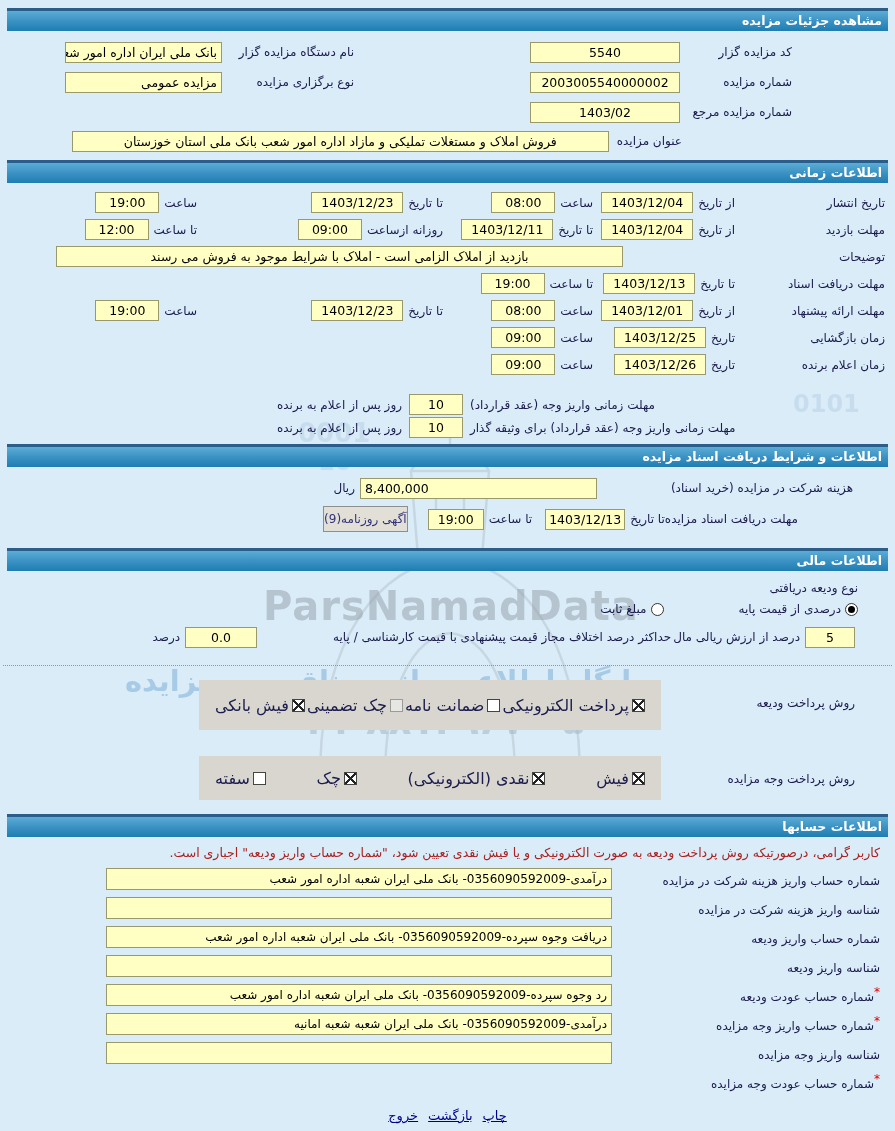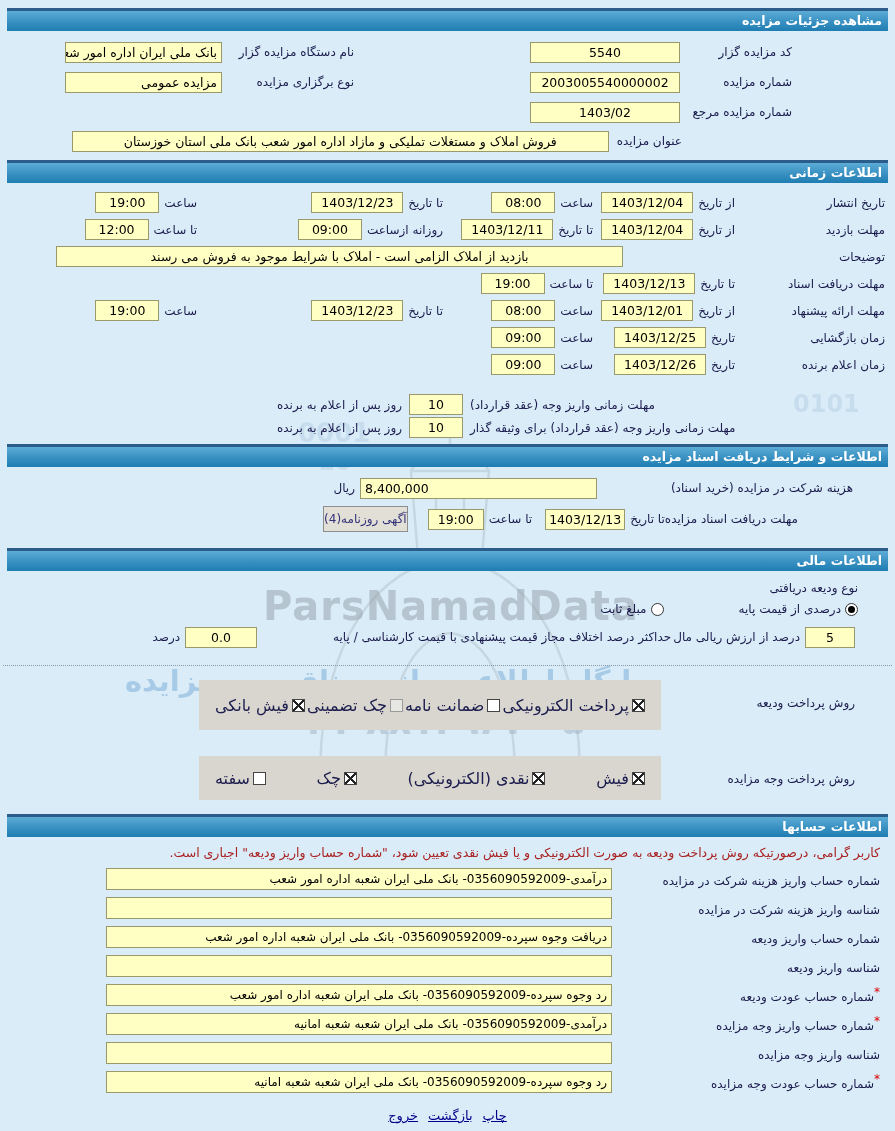--- a/index.html
+++ b/index.html
@@ -281,21 +281,21 @@
         <span class="lbl" style="margin-right:5px;">ریال</span>
       </div>
       <div class="docs-row2">
         <span class="lbl dlab">مهلت دریافت اسناد مزایده</span>
         <span class="grp">
           <span class="lbl">تا تاریخ</span>
           <span class="ybox dd">1403/12/13</span>
           <span class="lbl" style="margin-right:8px;">تا ساعت</span>
           <span class="ybox dt">19:00</span>
         </span>
-        <span class="np-btn">آگهی روزنامه(4)</span>
+        <span class="np-btn">آگهی روزنامه(9)</span>
       </div>
     </div>
 
     <div class="bar mt13">اطلاعات مالی</div>
     <div>
       <div class="fin-lbl-row lbl">نوع ودیعه دریافتی</div>
 
       <div class="radio-row">
         <span class="rgrp">
           <span class="radio selected"></span>
@@ -390,21 +390,20 @@
       <div class="acct-row">
         <span class="acct-lab"><span class="star">*</span><span>شماره حساب واریز وجه مزایده</span></span>
         <span class="ybox acct-box">درآمدی-0356090592009- بانک ملی ایران شعبه شعبه امانیه</span>
       </div>
       <div class="acct-row">
         <span class="acct-lab"><span class="star"></span><span>شناسه واریز وجه مزایده</span></span>
         <span class="ybox acct-box"></span>
       </div>
       <div class="acct-row">
         <span class="acct-lab"><span class="star">*</span><span>شماره حساب عودت وجه مزایده</span></span>
-        <span class="ybox acct-box">رد وجوه سپرده-0356090592009- بانک ملی ایران شعبه شعبه امانیه</span>
       </div>
     </div>
 
     <div class="footer">
       <span class="flink">چاپ</span>
       <span class="flink">بازگشت</span>
       <span class="flink">خروج</span>
     </div>
 
   </div>

